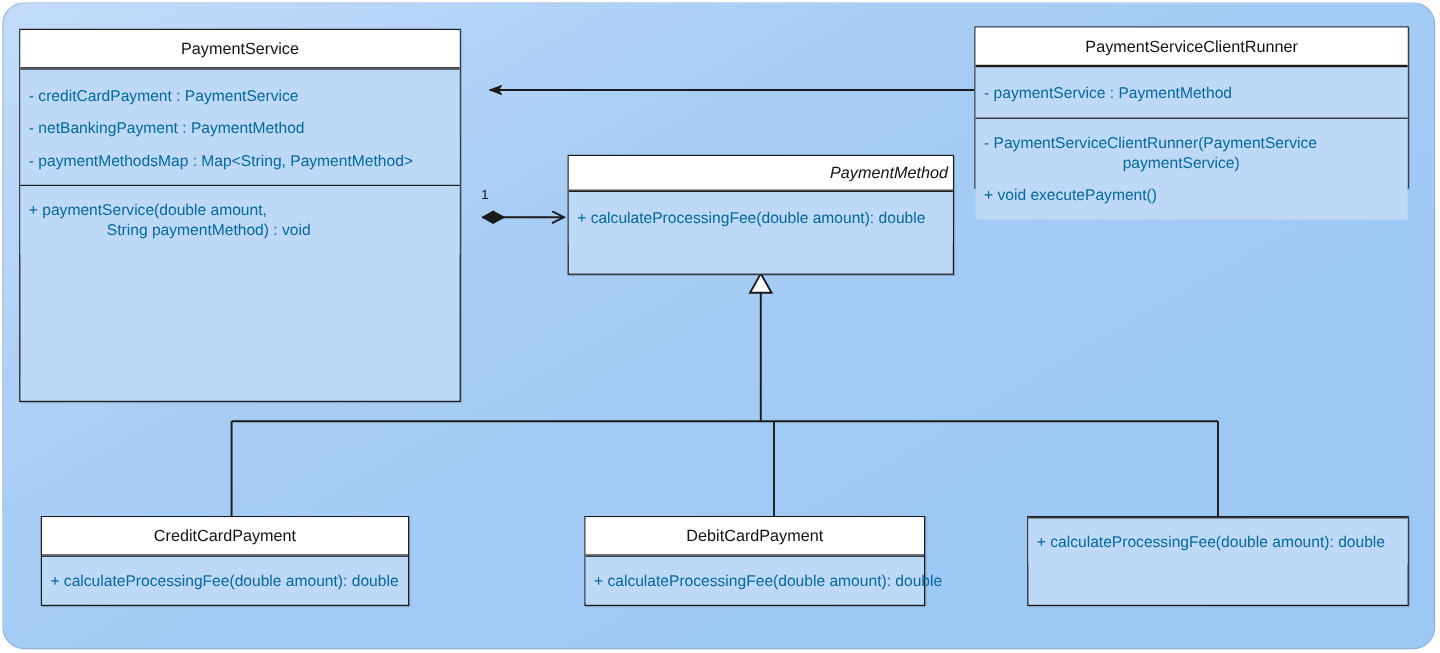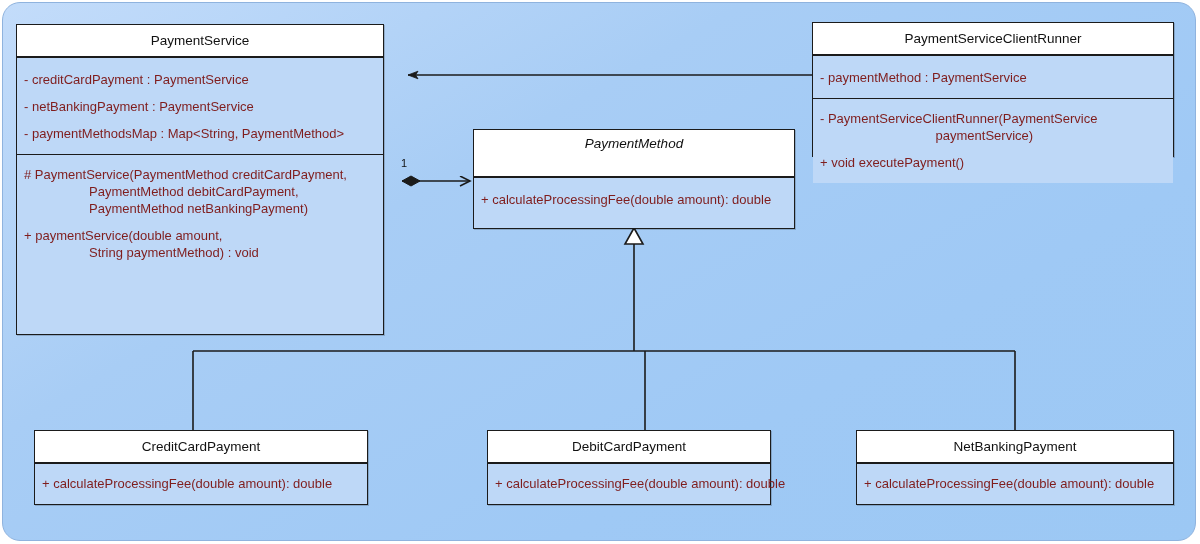--- a/index.html
+++ b/index.html
@@ -44,40 +44,41 @@
   .uml-header {
     background: #ffffff;
     border-bottom: 1.2px solid #1b1b1b;
     text-align: center;
     color: #111;
     font-size: 13.5px;
     line-height: 17px;
     padding: 7px 4px 7px 4px;
   }
   .uml-header.iface {
-    padding: 5px 4px 24px 4px;
+    padding: 5px 4px 6px 4px;
+    text-align: right;
   }
   .uml-header .iface-name {
     font-style: italic;
     display: block;
   }
   .uml-header .iface-tag {
     font-style: italic;
     display: block;
   }
   
   .uml-sep {
     height: 2px;
     border-top: 1.2px solid #1b1b1b;
     background: #bed8f7;
   }
   .uml-compartment {
     background: #bed8f7;
     padding: 6px 7px 7px 7px;
-    color: #7f1d1d;
+    color: #0369a1;
     font-size: 13px;
     line-height: 17px;
   }
   .uml-compartment + .uml-compartment {
     border-top: 1.6px solid #1b1b1b;
   }
   .uml-row {
     white-space: pre;
     padding: 5px 0 5px 0;
   }
@@ -131,72 +132,68 @@
     </g>
   </svg>
 
   <div class="edge-label" style="left:401px; top:157px;">1</div>
 
   <div class="uml-class" style="left:16px; top:24px; width:368px; height:311px;">
     <div class="uml-header">PaymentService</div>
     <div class="uml-sep"></div>
     <div class="uml-compartment">
       <div class="uml-row">- creditCardPayment : PaymentService</div>
-      <div class="uml-row">- netBankingPayment : PaymentService</div>
+      <div class="uml-row">- netBankingPayment : PaymentMethod</div>
       <div class="uml-row">- paymentMethodsMap : Map&lt;String, PaymentMethod&gt;</div>
     </div>
     <div class="uml-compartment">
-      <div class="uml-row"># PaymentService(PaymentMethod creditCardPayment,
-                  PaymentMethod debitCardPayment,
-                  PaymentMethod netBankingPayment)</div>
       <div class="uml-row">+ paymentService(double amount,
                   String paymentMethod) : void</div>
     </div>
   </div>
 
   <div class="uml-class" style="left:812px; top:22px; width:362px; height:135px;">
     <div class="uml-header">PaymentServiceClientRunner</div>
     <div class="uml-sep"></div>
     <div class="uml-compartment">
-      <div class="uml-row">- paymentMethod : PaymentService</div>
+      <div class="uml-row">- paymentService : PaymentMethod</div>
     </div>
     <div class="uml-compartment">
       <div class="uml-row">- PaymentServiceClientRunner(PaymentService
                                 paymentService)</div>
       <div class="uml-row">+ void executePayment()</div>
     </div>
   </div>
 
   <div class="uml-class" style="left:473px; top:129px; width:322px; height:100px;">
     <div class="uml-header iface">
       <span class="iface-name">PaymentMethod</span>
     </div>
     <div class="uml-sep"></div>
     <div class="uml-compartment">
       <div class="uml-row">+ calculateProcessingFee(double amount): double</div>
     </div>
   </div>
 
-  <div class="uml-class" style="left:34px; top:430px; width:334px; height:75px;">
+  <div class="uml-class" style="left:34px; top:430px; width:307px; height:75px;">
     <div class="uml-header">CreditCardPayment</div>
     <div class="uml-sep"></div>
     <div class="uml-compartment">
       <div class="uml-row tight">+ calculateProcessingFee(double amount): double</div>
     </div>
   </div>
 
   <div class="uml-class" style="left:487px; top:430px; width:284px; height:75px;">
     <div class="uml-header">DebitCardPayment</div>
     <div class="uml-sep"></div>
     <div class="uml-compartment">
       <div class="uml-row tight">+ calculateProcessingFee(double amount): double</div>
     </div>
   </div>
 
   <div class="uml-class" style="left:856px; top:430px; width:318px; height:75px;">
-    <div class="uml-header">NetBankingPayment</div>
     <div class="uml-sep"></div>
     <div class="uml-compartment">
       <div class="uml-row tight">+ calculateProcessingFee(double amount): double</div>
     </div>
   </div>
 
 </div>
 
 </body></html>

